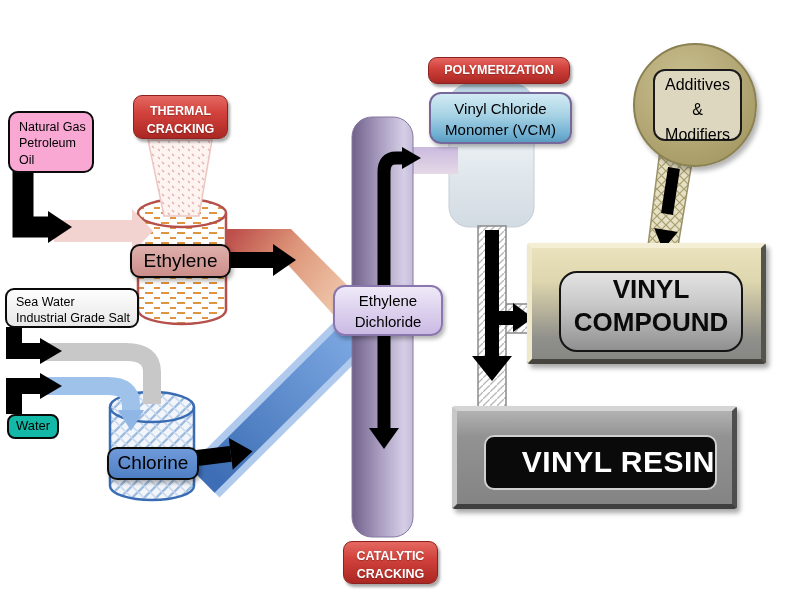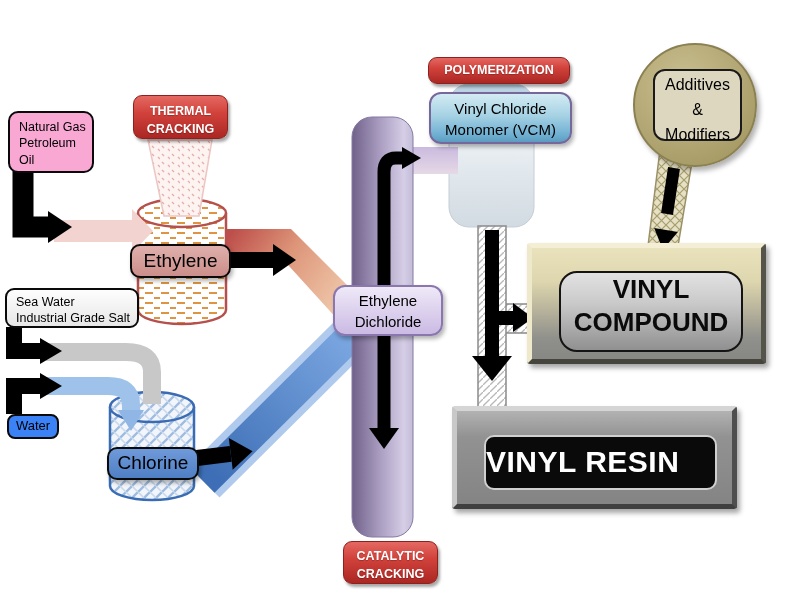--- a/index.html
+++ b/index.html
@@ -20,21 +20,21 @@
     box-shadow:2px 3px 3px rgba(0,0,0,.35);text-shadow:0 1px 1px rgba(0,0,0,.25);
   }
   .io-box{border:2.5px solid #0a0a0a;color:#000;}
   #natural-gas{left:8px;top:111px;width:86px;height:62px;background:#f9a8d4;border-radius:10px;
     font-size:12.5px;line-height:1.3;padding:6px 2px 0 9px;}
   #thermal-cracking{left:133px;top:95px;width:95px;height:44px;padding-top:6px;line-height:1.45;}
   #ethylene-label{left:130px;top:244px;width:101px;height:34px;background:linear-gradient(180deg,#dfb0ac,#cc8e8a);
     border-radius:10px;font-size:19px;text-align:center;line-height:29px;box-shadow:2px 3px 4px rgba(0,0,0,.3);}
   #sea-water{left:5px;top:288px;width:134px;height:40px;background:linear-gradient(180deg,#fdfdfd,#e7e7e7);
     border-radius:9px;font-size:12.5px;line-height:1.3;padding:4px 0 0 9px;}
-  #water{left:7px;top:414px;width:52px;height:25px;background:#3b82f6;border-radius:8px;
+  #water{left:7px;top:414px;width:52px;height:25px;background:#14b8a6;border-radius:8px;
     font-size:13px;text-align:center;line-height:20px;}
   #chlorine-label{left:107px;top:447px;width:92px;height:33px;background:linear-gradient(180deg,#6f9ada,#4f7fc4);
     border-radius:10px;font-size:19px;text-align:center;line-height:28px;box-shadow:2px 3px 4px rgba(0,0,0,.3);}
   #electrolysis{left:86px;top:508px;width:135px;height:26px;line-height:24px;}
   #edc-label{left:333px;top:285px;width:110px;height:51px;background:linear-gradient(180deg,#efe9f8,#cbbae4);
     border:2px solid #8a77ae;border-radius:12px;font-size:15px;line-height:1.4;text-align:center;padding-top:3px;
     box-shadow:2px 3px 4px rgba(0,0,0,.3);color:#000;}
   #catalytic-cracking{left:343px;top:541px;width:95px;height:43px;padding-top:5px;line-height:1.45;}
   #polymerization{left:428px;top:57px;width:142px;height:27px;line-height:25px;}
   #vcm-label{left:429px;top:92px;width:143px;height:52px;
@@ -50,21 +50,21 @@
     background:linear-gradient(180deg,#e9e2bc 0%,#ded6ae 30%,#b9b49c 55%,#8f8f8b 82%,#878783 100%);
     border:5px solid;border-color:#f4eed4 #55544b #45443d #efe9cc;box-shadow:3px 4px 5px rgba(0,0,0,.35);}
   #compound-inner{left:27px;top:23px;width:184px;height:81px;
     background:linear-gradient(180deg,#e2e2e2 0%,#c9c9c9 40%,#909090 100%);
     border:2.5px solid #141414;border-radius:18px;font-size:26px;font-weight:bold;text-align:center;
     line-height:1.25;color:#0a0a0a;}
   #resin-outer{left:452px;top:406px;width:285px;height:103px;border-radius:3px;
     background:linear-gradient(180deg,#b2b2b2 0%,#929292 28%,#848484 100%);
     border:5px solid;border-color:#d5d5d5 #4e4e4e #3f3f3f #c8c8c8;box-shadow:3px 4px 5px rgba(0,0,0,.35);}
   #resin-inner{left:27px;top:24px;width:233px;height:55px;background:#0a0a0a;border:2px solid #d0d0d0;
-    border-radius:10px;color:#fff;font-size:30px;font-weight:bold;text-align:left;line-height:50px;
+    border-radius:10px;color:#fff;font-size:30px;font-weight:bold;text-align:right;line-height:50px;
     letter-spacing:.5px;}
   svg{position:absolute;left:0;top:0;}
 </style>
 </head>
 <body>
 
 <div id="stage">
 
   <svg width="800" height="600" viewBox="0 0 800 600">
     <defs>

